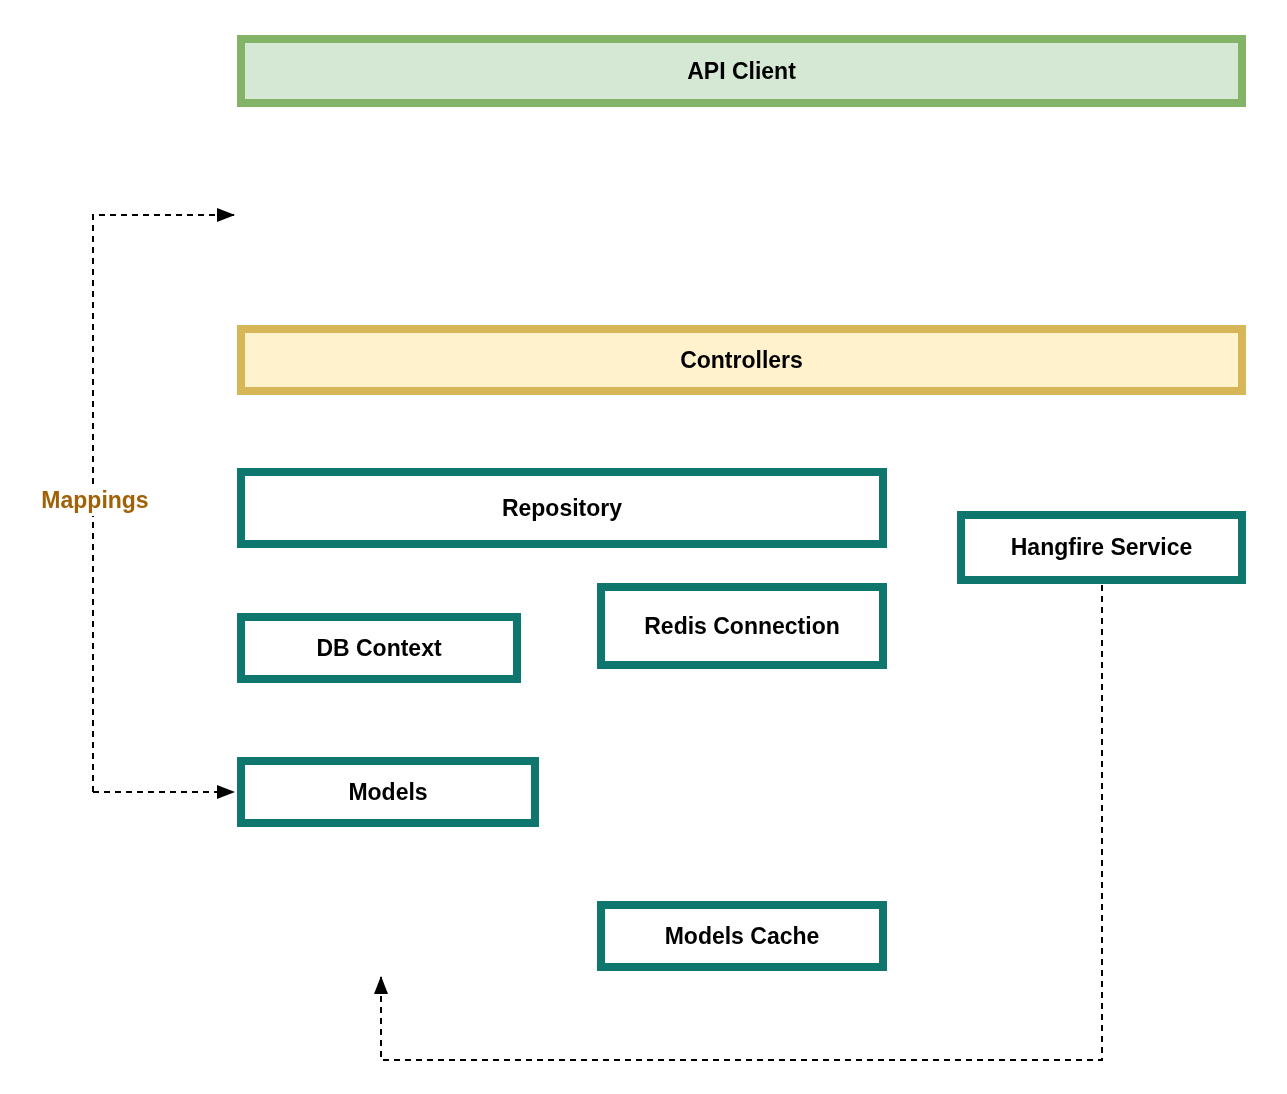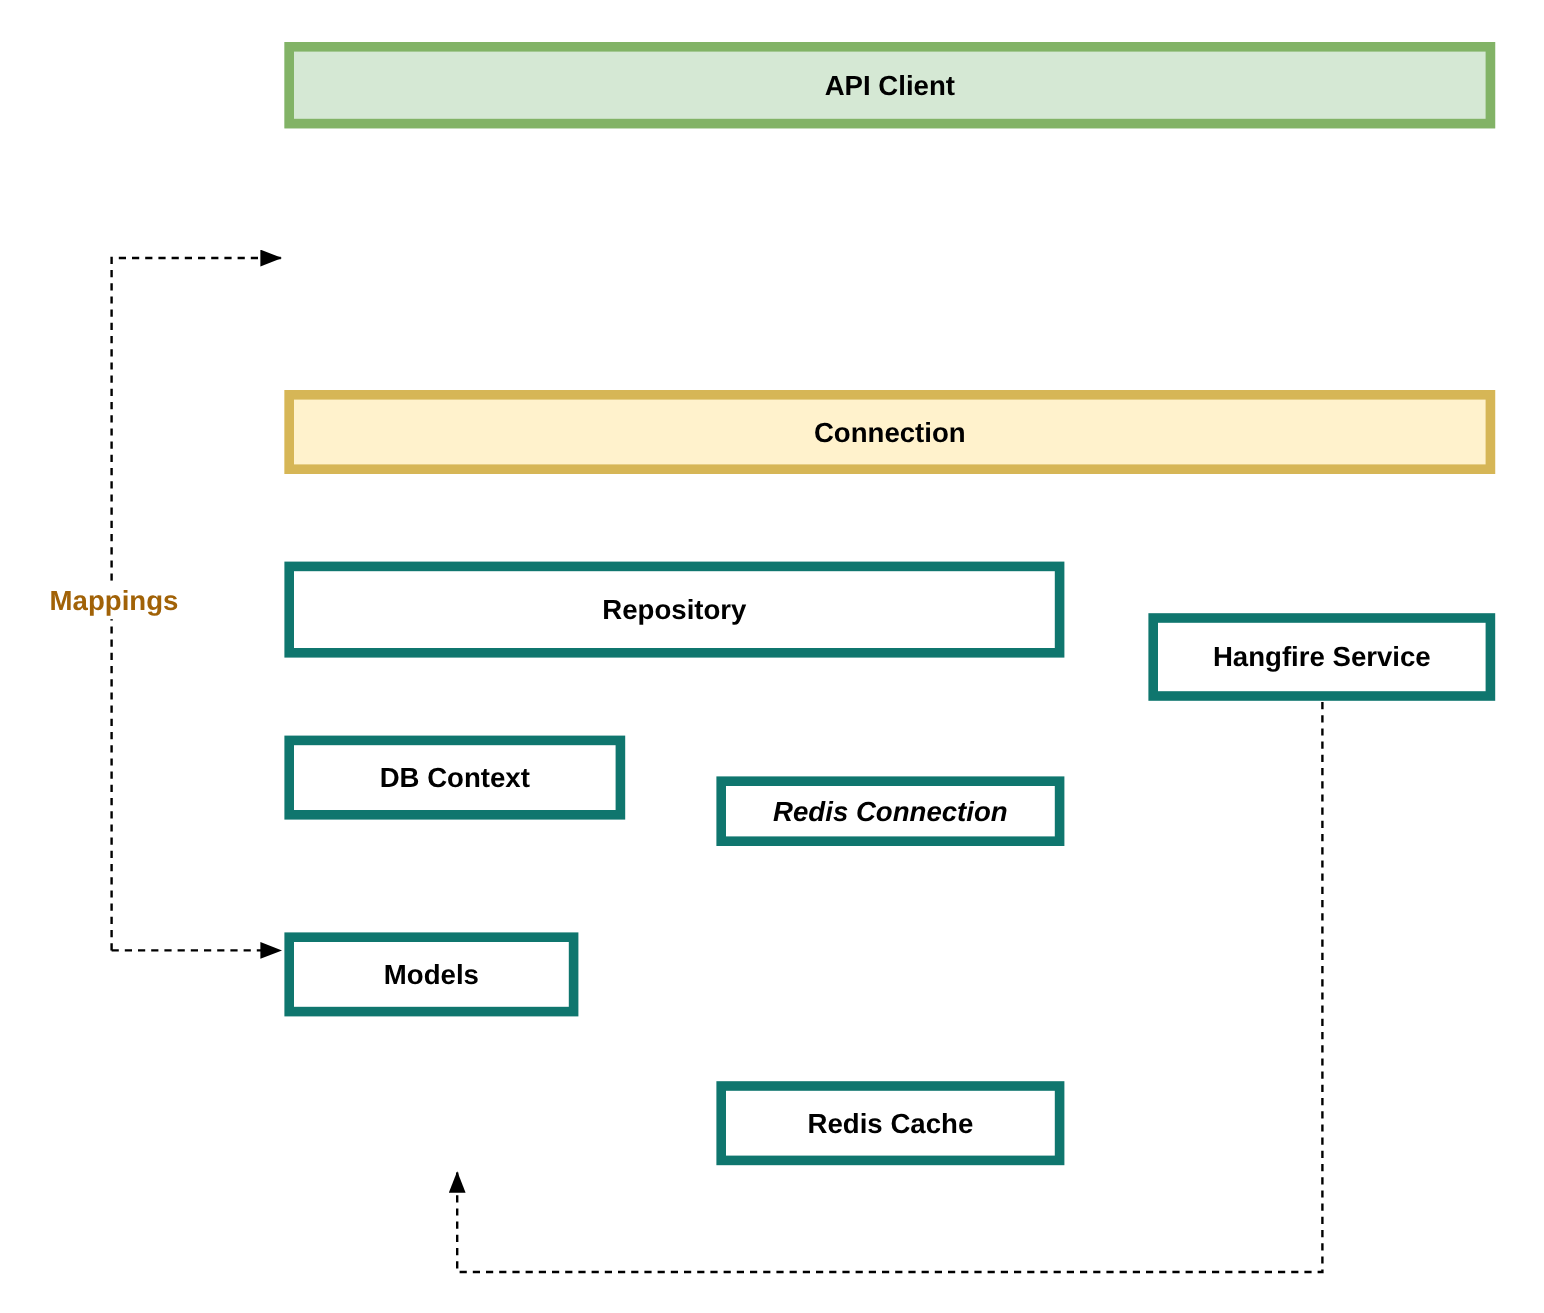--- a/index.html
+++ b/index.html
@@ -24,22 +24,22 @@
     font-size:23px;font-weight:bold;
     text-align:center;
     white-space:nowrap;
   }
   #n-api-client       {left:237px;top:35px; width:1009px;height:72px;background:#d5e8d4;border-color:#82b366;}
   #n-dto              {left:237px;top:180px;width:1009px;height:71px;}
   #n-controllers      {left:237px;top:325px;width:1009px;height:70px;background:#fff2cc;border-color:#d6b656;}
   #n-repository       {left:237px;top:468px;width:650px; height:80px;}
   #n-hangfire         {left:957px;top:467px;width:289px; height:73px;margin-top:44px;}
   #n-db-context       {left:237px;top:613px;width:284px; height:70px;}
-  #n-redis-connection {left:597px;top:647px;width:290px; height:58px;font-style:italic;}
-  #n-models           {left:237px;top:757px;width:245px; height:70px;margin-top:20px;}
+  #n-redis-connection {left:597px;top:583px;width:290px; height:86px;}
+  #n-models           {left:237px;top:757px;width:302px; height:70px;}
   #n-postgresql-db    {left:237px;top:901px;width:290px; height:70px;}
   #n-redis-cache      {left:597px;top:901px;width:290px; height:70px;}
   .edge-label{
     position:absolute;
     left:31px;top:484px;width:128px;height:32px;
     display:flex;align-items:center;justify-content:center;
     background:#ffffff;
     color:#a16207;
     font-size:23px;font-weight:bold;
     white-space:nowrap;
@@ -60,21 +60,21 @@
     <path d="M 93 792 L 234 792" fill="none" stroke="#000000" stroke-width="2" stroke-dasharray="6 5" marker-end="url(#arrow)"></path>
     <path d="M 1102 541 L 1102 1060 L 381 1060 L 381 977" fill="none" stroke="#000000" stroke-width="2" stroke-dasharray="6 5" marker-end="url(#arrow)"></path>
   </svg>
 
   <div class="node" id="n-api-client">
     <span>API Client</span>
   </div>
 
 
   <div class="node" id="n-controllers">
-    <span>Connection</span>
+    <span>Controllers</span>
   </div>
 
   <div class="node" id="n-repository">
     <span>Repository</span>
   </div>
 
   <div class="node" id="n-hangfire">
     <span>Hangfire Service</span>
   </div>
 
@@ -85,20 +85,20 @@
   <div class="node" id="n-redis-connection">
     <span>Redis Connection</span>
   </div>
 
   <div class="node" id="n-models">
     <span>Models</span>
   </div>
 
 
   <div class="node" id="n-redis-cache">
-    <span>Redis Cache</span>
+    <span>Models Cache</span>
   </div>
 
   <div class="edge-label">
     <span>Mappings</span>
   </div>
 
 </div>
 
 </body></html>

